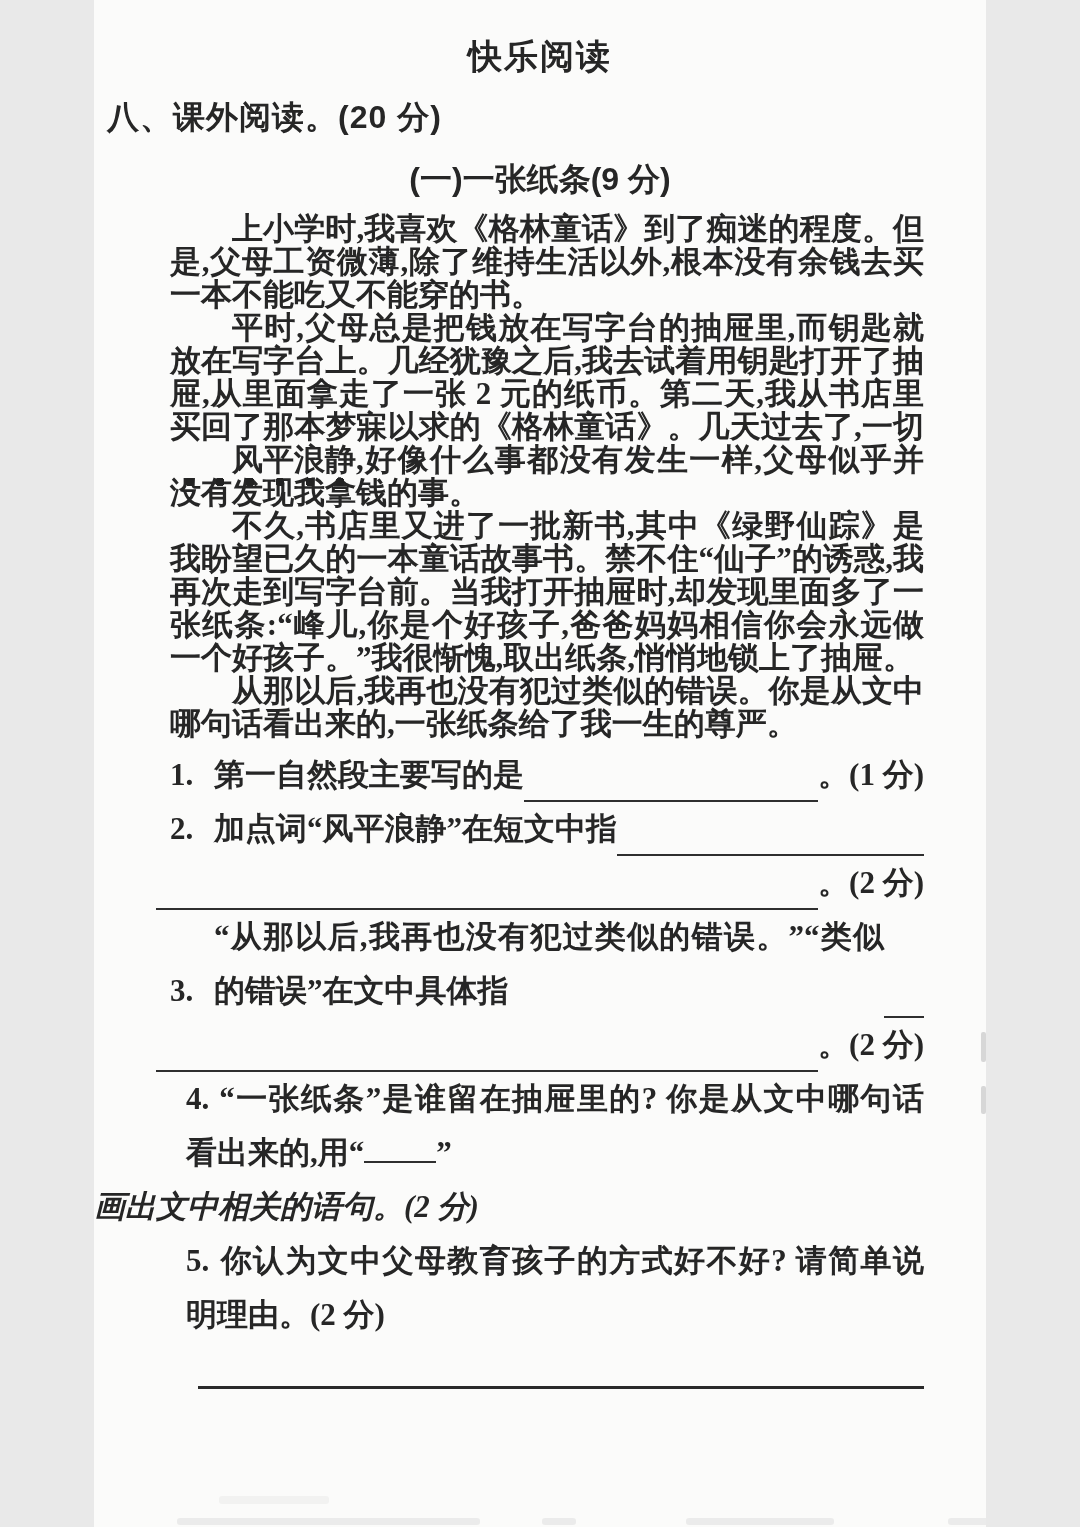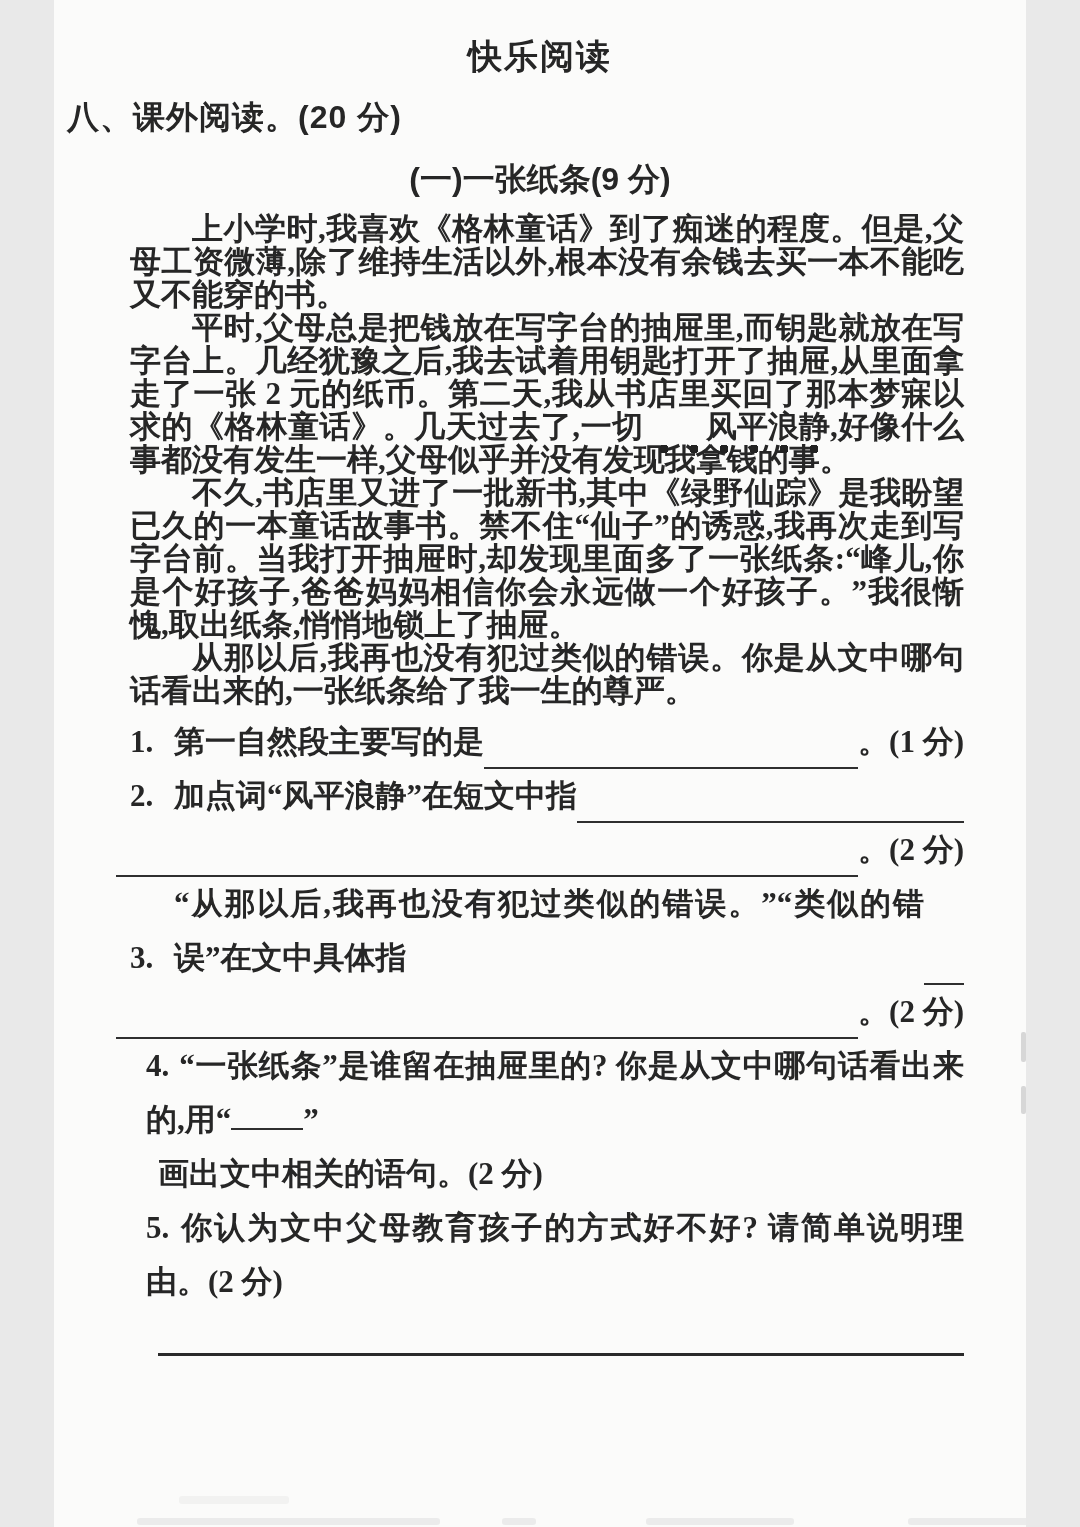--- a/index.html
+++ b/index.html
@@ -1,19 +1,19 @@
 <!DOCTYPE html>
 <html><head>
 <meta charset="utf-8">
 <style>
   html,body{margin:0;padding:0;}
   body{background:#e9e9e9;}
   .page{
     position:relative;
-    width:972px;height:1527px;
+    width:892px;height:1527px;
     margin:0 auto;
     background:#fbfbfa;
     overflow:hidden;
     color:#262626;
     font-family:"Liberation Serif","DejaVu Serif",serif;
     font-weight:600;
     font-size:31px;
     box-sizing:border-box;
   }
   .hei{font-family:"Liberation Sans","DejaVu Sans",sans-serif;font-weight:700;}
@@ -62,21 +62,21 @@
   }
   .blank-inline{
     display:inline-block;
     width:72px;
     border-bottom:2.5px solid #2f2f2f;
     height:34px;
     vertical-align:baseline;
   }
   .score{flex:0 0 auto;white-space:nowrap;}
   .cont-line{display:flex;align-items:flex-end;padding-left:62px;}
-  .q4-line2{padding-left:104px;}
+  .q4-line2{font-style:italic;}
   .answer-line{
     margin:0 62px 0 104px;
     border-bottom:3px solid #2a2a2a;
     height:0;
   }
   .answer-line.first{margin-top:44px;}
   .edge-mark{position:absolute;right:0;width:5px;background:#d7d7d7;border-radius:2px;}
   .edge-mark.m1{top:1032px;height:30px;}
   .edge-mark.m2{top:1086px;height:28px;}
   .smudge{position:absolute;background:#e6e6e6;height:7px;border-radius:3px;opacity:.75;}

